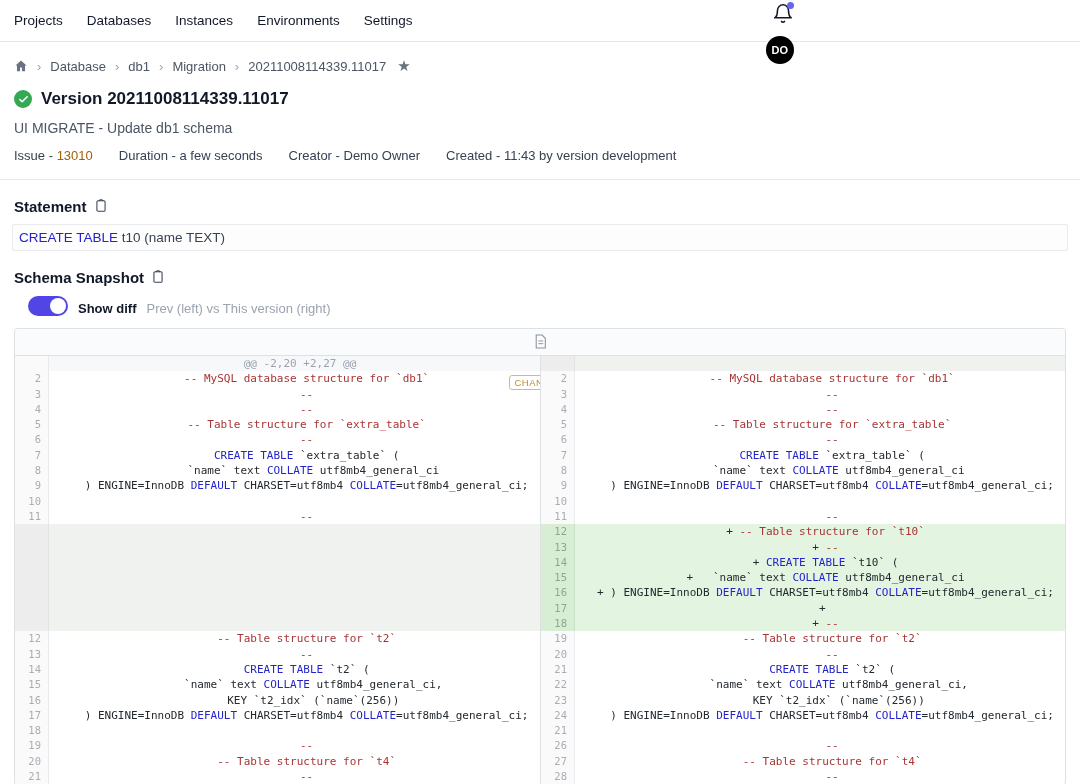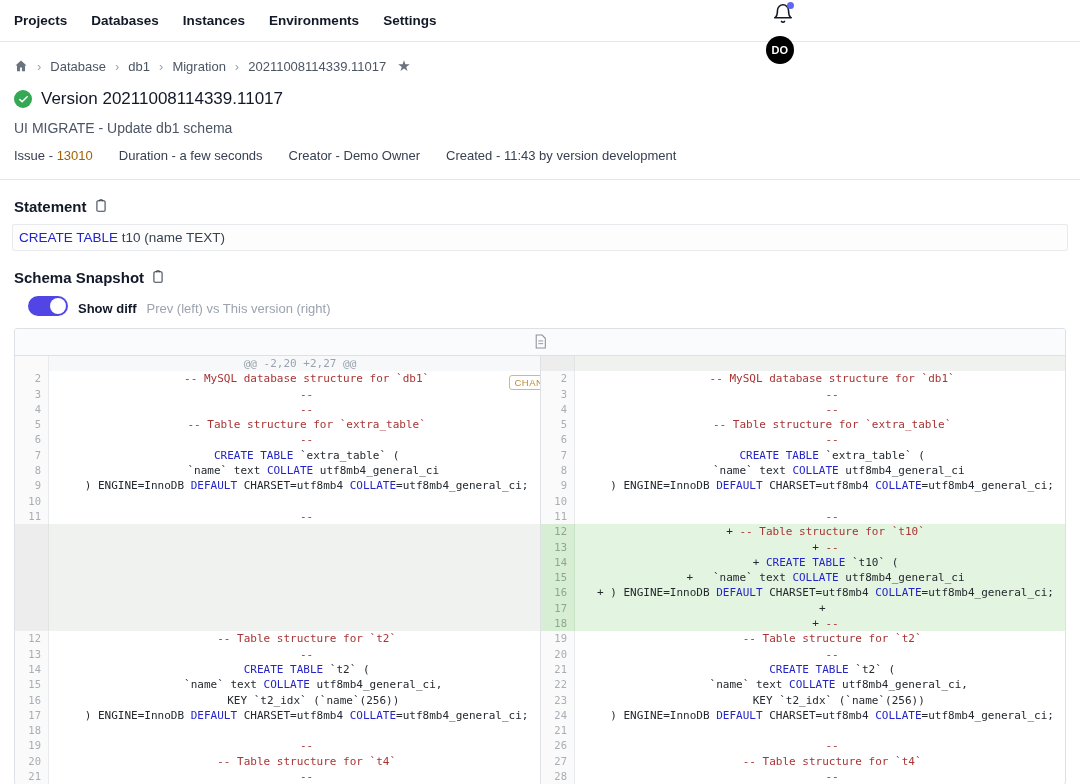--- a/index.html
+++ b/index.html
@@ -2,21 +2,21 @@
 <html><head>
 <meta charset="utf-8">
 <style>
   * { margin:0; padding:0; box-sizing:border-box; }
   html,body { width:1080px; height:784px; background:#ffffff; overflow:hidden;
     font-family:"Liberation Sans", sans-serif; color:#1f2937; }
 
   
   .topnav { height:42px; display:flex; align-items:center; padding:0 14px;
     border-bottom:1px solid #e5e7eb; }
-  .nav-left { display:flex; gap:24px; align-items:center;font-weight:bold; }
+  .nav-left { display:flex; gap:24px; align-items:center; }
   .nav-item { font-size:13.5px; color:#111827; cursor:pointer; }
   .nav-right { margin-left:auto; display:flex; align-items:flex-start; gap:11px; font-size:13.5px;flex-direction:column; }
   .nav-right .accent { color:#5b5bd6; }
   .nav-right .underline { text-decoration:underline; color:#111827; cursor:pointer; }
   .nav-right .plain { color:#111827; }
   .bell-wrap { position:relative; width:22px; height:22px; margin-left:6px; cursor:pointer; }
   .bell-dot { position:absolute; top:-1px; right:0; width:7px; height:7px; border-radius:50%;
     background:#6366f1; }
   .avatar { width:28px; height:28px; border-radius:50%; background:#35b073; color:#fff;
     font-size:11px; font-weight:bold; display:flex; align-items:center; justify-content:center;
@@ -24,21 +24,21 @@
 
   
   .breadcrumb { display:flex; align-items:center; gap:9px; margin:15px 14px 0;
     font-size:13px; color:#4b5563; }
   .crumb { cursor:pointer; }
   .crumb-sep { color:#9ca3af; font-size:13px; }
   .star { color:#6b7280; font-size:15px; margin-left:2px; cursor:pointer; }
   .title-row { display:flex; align-items:center; gap:9px; margin:14px 14px 0; }
   .check-circle { width:18px; height:18px; border-radius:50%; background:#34a853;
     display:flex; align-items:center; justify-content:center; flex:none; }
-  .page-title { font-size:17px; font-weight:normal; color:#111827; }
+  .page-title { font-size:17px; font-weight:bold; color:#111827; }
   .subtitle { margin:11px 14px 0; font-size:14px; color:#4b5563; }
   .meta-row { display:flex; gap:26px; margin:12px 14px 0; font-size:13px; color:#374151; }
   .meta-item .link { color:#a16207; cursor:pointer; }
   .divider { border-bottom:1px solid #e5e7eb; margin-top:16px; }
 
   
   .section-heading { display:flex; align-items:flex-start; gap:7px; margin:18px 14px 0;
     font-size:15px; font-weight:600; color:#111827; }
   .copy-icon { cursor:pointer; display:flex; }
 

